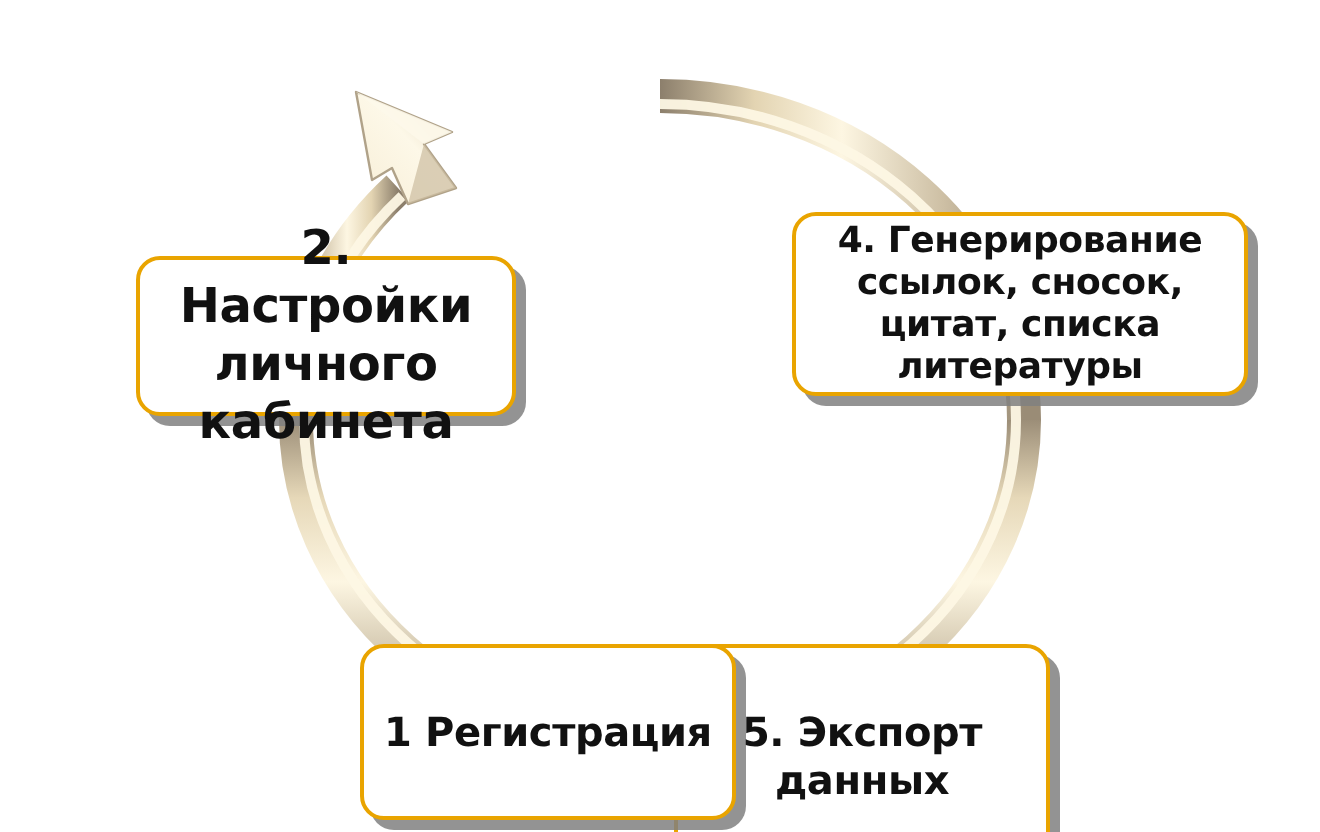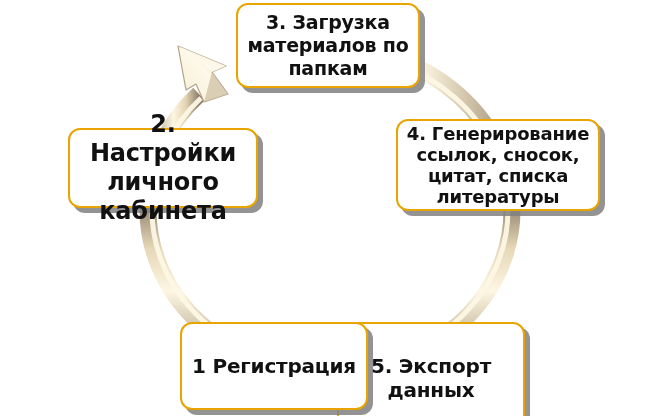--- a/index.html
+++ b/index.html
@@ -43,21 +43,21 @@
     font-family: "DejaVu Sans", sans-serif;
     font-weight: bold;
     font-size: 19px;
     line-height: 1.20;
     letter-spacing: -0.2px;
     padding: 0 8px;
     white-space: pre-line;
   }
   
   #node-3 { left: 236px; top: 3px;   width: 184px; height: 85px; }
-  #node-4 { left: 396px; top: 119px; width: 204px; height: 92px; }
+  #node-4 { left: 396px; top: 106px; width: 228px; height: 92px; }
   #node-5 { left: 337px; top: 322px; width: 188px; height: 112px; }
   #node-1 { left: 133px; top: 322px; width: 188px; height: 88px; margin-left: 47px; }
   #node-2 { left: 68px;  top: 128px; width: 190px; height: 80px; }
 
   #node-3 .node-label { font-size: 19px; }
   #node-4 .node-label { font-size: 18px; line-height: 1.18; }
   #node-2 .node-label { font-size: 24px; }
   #node-1 .node-label { font-size: 20px; }
   #node-5 .node-label { font-size: 20px; }
 </style>
@@ -121,25 +121,20 @@
       <path d="M 152 210 A 178 158 0 0 1 201 98"></path>
     </g>
 
     <g>
       <path d="M 186 90 L 178 46 L 226 66 L 212 72 L 228 94 L 204 102 L 196 84 Z" fill="url(#gradArrow)" stroke="#b0a289" stroke-width="1.2" stroke-linejoin="round"></path>
       <path d="M 212 72 L 228 94 L 204 102 Z" fill="#cfc0a4" opacity="0.75"></path>
       <path d="M 178 46 L 226 66 L 212 72 Z" fill="#fdf8ea" opacity="0.9"></path>
     </g>
   </svg>
 
-  <div class="node" id="node-3">
-    <span class="node-label">3. Загрузка
-материалов по
-папкам</span>
-  </div>
 
   <div class="node" id="node-4">
     <span class="node-label">4. Генерирование
 ссылок, сносок,
 цитат, списка
 литературы</span>
   </div>
 
   <div class="node" id="node-5">
     <span class="node-label">5. Экспорт

